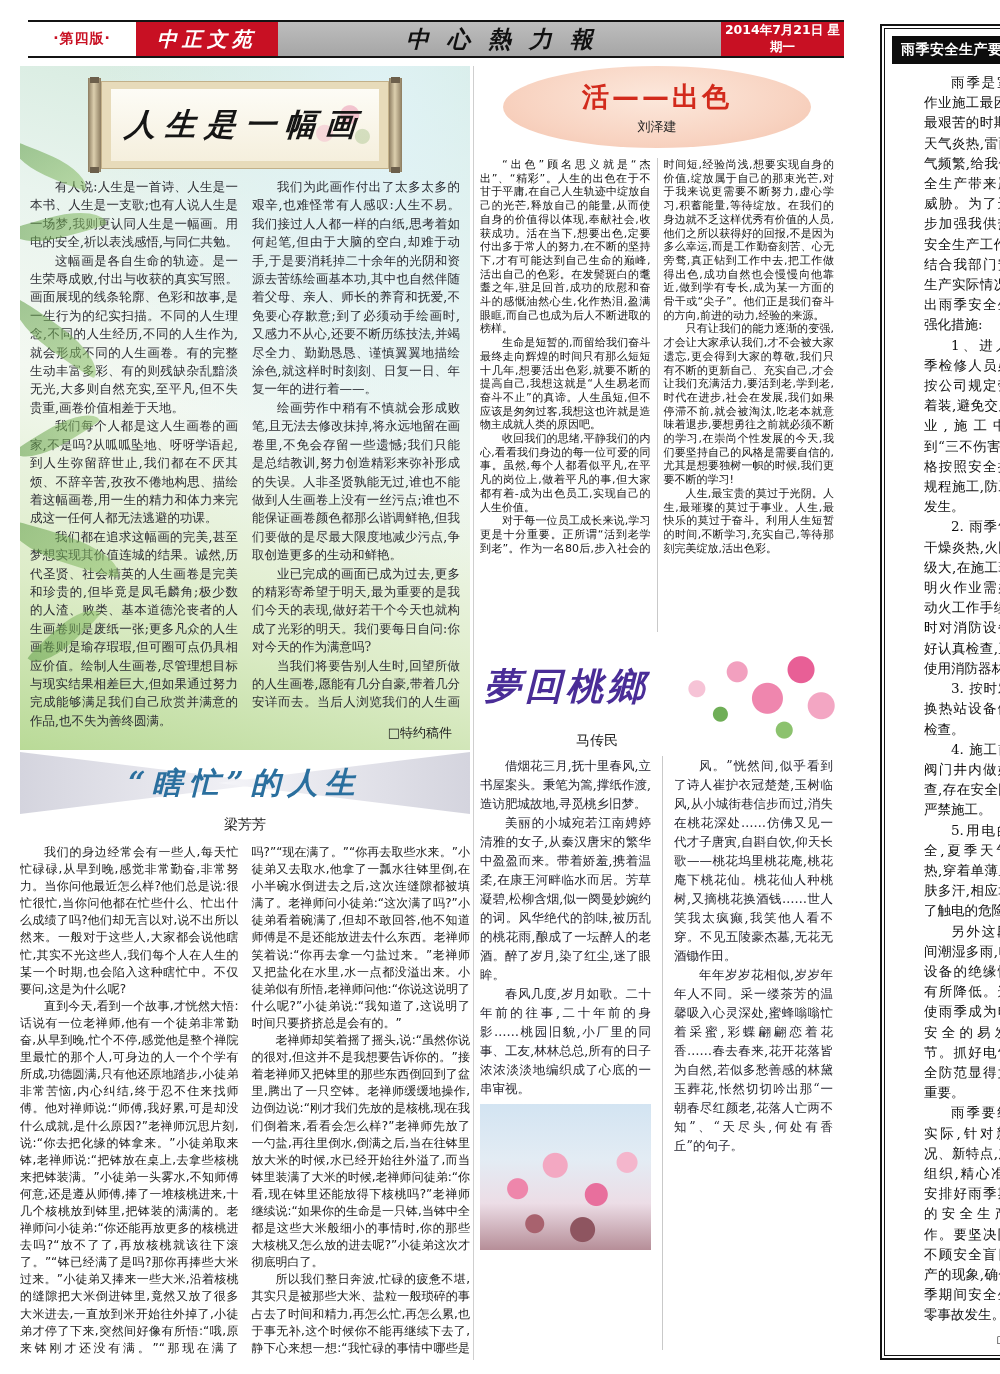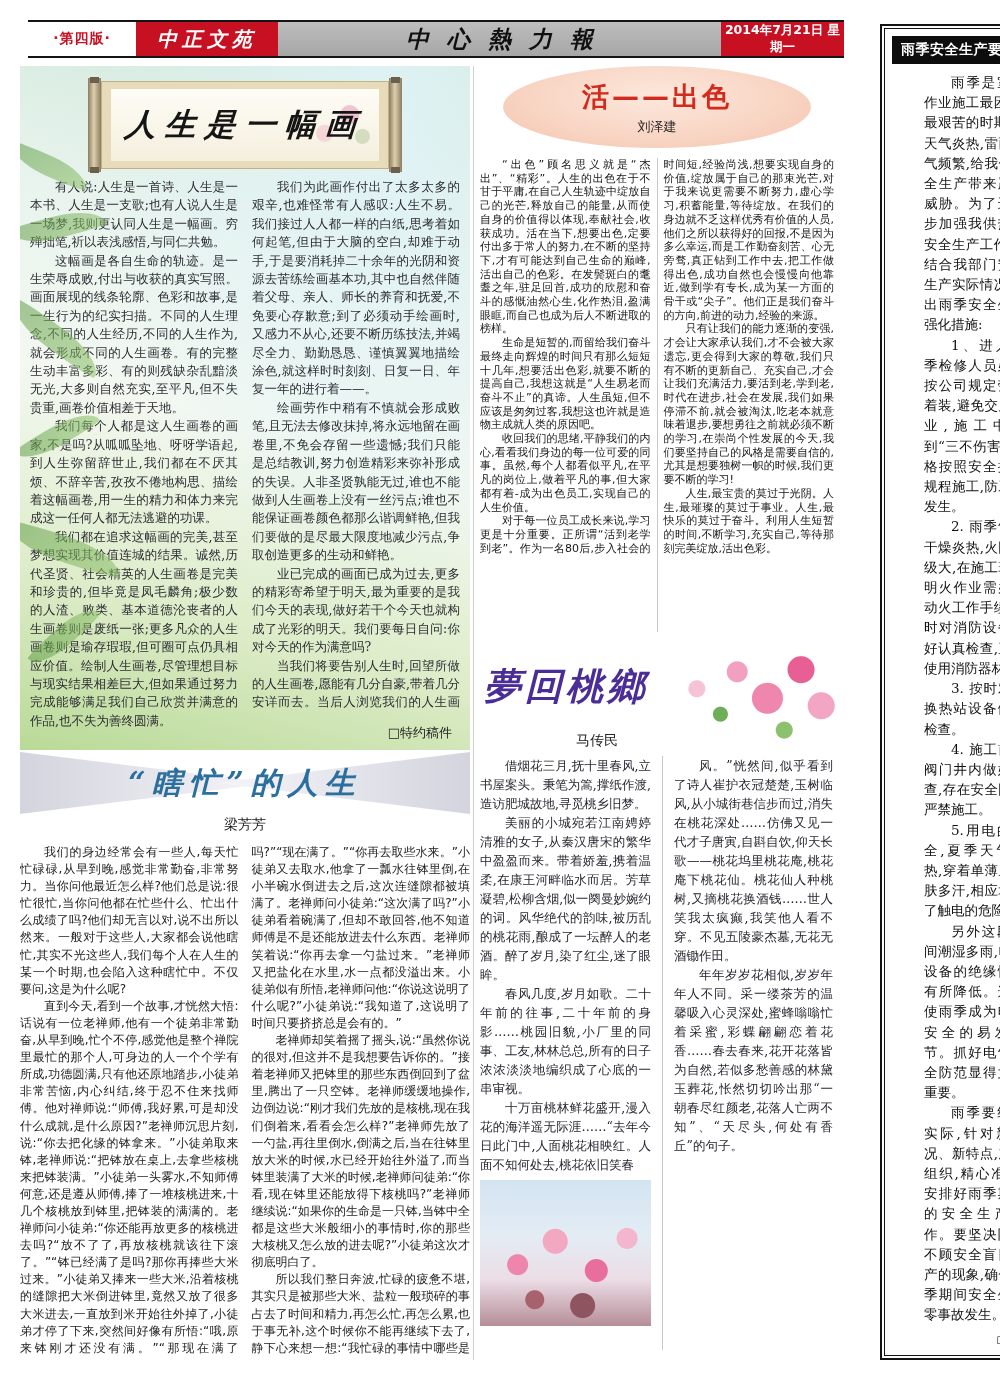--- a/index.html
+++ b/index.html
@@ -148,21 +148,21 @@
     <div class="scroll">
       <div class="roller left"></div>
       <div class="roller right"></div>
       <div class="scroll-canvas">
         <div class="scroll-panel">
           <span class="scroll-title">人生是一幅画</span>
         </div>
       </div>
     </div>
     <div class="painting-cols">
-      <p>有人说:人生是一首诗、人生是一本书、人生是一支歌;也有人说人生是一场梦,我则更认同人生是一幅画。穷殚拙笔,祈以表浅感悟,与同仁共勉。</p>
+      <p>有人说:人生是一首诗、人生是一本书、人生是一支歌;也有人说人生是一场梦,我则更认同人生是一幅画。用电的安全,祈以表浅感悟,与同仁共勉。</p>
       <p>这幅画是各自生命的轨迹。是一生荣辱成败,付出与收获的真实写照。画面展现的线条轮廓、色彩和故事,是一生行为的纪实扫描。不同的人生理念,不同的人生经历,不同的人生作为,就会形成不同的人生画卷。有的完整生动丰富多彩、有的则残缺杂乱黯淡无光,大多则自然充实,至平凡,但不失贵重,画卷价值相差于天地。</p>
       <p>我们每个人都是这人生画卷的画家,不是吗?从呱呱坠地、呀呀学语起,到人生弥留辞世止,我们都在不厌其烦、不辞辛苦,孜孜不倦地构思、描绘着这幅画卷,用一生的精力和体力来完成这一任何人都无法逃避的功课。</p>
       <p>我们都在追求这幅画的完美,甚至梦想实现其价值连城的结果。诚然,历代圣贤、社会精英的人生画卷是完美和珍贵的,但毕竟是凤毛麟角;极少数的人渣、败类、基本道德沦丧者的人生画卷则是废纸一张;更多凡众的人生画卷则是瑜存瑕瑕,但可圈可点仍具相应价值。绘制人生画卷,尽管理想目标与现实结果相差巨大,但如果通过努力完成能够满足我们自己欣赏并满意的作品,也不失为善终圆满。</p>
       <p>我们为此画作付出了太多太多的艰辛,也难怪常有人感叹:人生不易。我们接过人人都一样的白纸,思考着如何起笔,但由于大脑的空白,却难于动手,于是要消耗掉二十余年的光阴和资源去苦练绘画基本功,其中也自然伴随着父母、亲人、师长的养育和抚爱,不免要心存歉意;到了必须动手绘画时,又感力不从心,还要不断历练技法,并竭尽全力、勤勤恳恳、谨慎翼翼地描绘涂色,就这样时时刻刻、日复一日、年复一年的进行着——。</p>
       <p>绘画劳作中稍有不慎就会形成败笔,且无法去修改抹掉,将永远地留在画卷里,不免会存留一些遗憾;我们只能是总结教训,努力创造精彩来弥补形成的失误。人非圣贤孰能无过,谁也不能做到人生画卷上没有一丝污点;谁也不能保证画卷颜色都那么谐调鲜艳,但我们要做的是尽最大限度地减少污点,争取创造更多的生动和鲜艳。</p>
       <p>业已完成的画面已成为过去,更多的精彩寄希望于明天,最为重要的是我们今天的表现,做好若干个今天也就构成了光彩的明天。我们要每日自问:你对今天的作为满意吗?</p>
       <p>当我们将要告别人生时,回望所做的人生画卷,愿能有几分自豪,带着几分安详而去。当后人浏览我们的人生画卷时,愿能得到几分赞叹,也算是不枉一生,也就含笑九泉啦。</p>
 
     </div>
     <div class="painting-byline">□特约稿件</div>
@@ -204,21 +204,20 @@
       <span class="dream-title">夢回桃鄉</span>
       <span class="dream-genre">(散文)</span>
       <span class="dream-author">马传民</span>
       <div class="dream-flowers"></div>
     </div>
     <div class="dream-cols">
       <div class="dream-col c1">
         <p>借烟花三月,抚十里春风,立书屋案头。秉笔为篙,撑纸作渡,造访肥城故地,寻觅桃乡旧梦。</p>
         <p>美丽的小城宛若江南娉婷清雅的女子,从秦汉唐宋的繁华中盈盈而来。带着娇羞,携着温柔,在康王河畔临水而居。芳草凝碧,松柳含烟,似一阕曼妙婉约的词。风华绝代的韵味,被历乱的桃花雨,酿成了一坛醉人的老酒。醉了岁月,染了红尘,迷了眼眸。</p>
         <p>春风几度,岁月如歌。二十年前的往事,二十年前的身影……桃园旧貌,小厂里的同事、工友,林林总总,所有的日子浓浓淡淡地编织成了心底的一串审视。</p>
-        <p>十万亩桃林鲜花盛开,漫入花的海洋遥无际涯……“去年今日此门中,人面桃花相映红。人面不知何处去,桃花依旧笑春</p>
         <div class="dream-photo"></div>
       </div>
       <div class="dream-col c2">
         <p>风。”恍然间,似乎看到了诗人崔护衣冠楚楚,玉树临风,从小城街巷信步而过,消失在桃花深处……仿佛又见一代才子唐寅,自斟自饮,仰天长歌——桃花坞里桃花庵,桃花庵下桃花仙。桃花仙人种桃树,又摘桃花换酒钱……世人笑我太疯癫,我笑他人看不穿。不见五陵豪杰墓,无花无酒锄作田。</p>
         <p>年年岁岁花相似,岁岁年年人不同。采一缕茶芳的温馨吸入心灵深处,蜜蜂嗡嗡忙着采蜜,彩蝶翩翩恋着花香……春去春来,花开花落皆为自然,若似多愁善感的林黛玉葬花,怅然切切吟出那“一朝春尽红颜老,花落人亡两不知”、“天尽头,何处有香丘”的句子。</p>
 
       </div>
     </div>
   </section>
 

